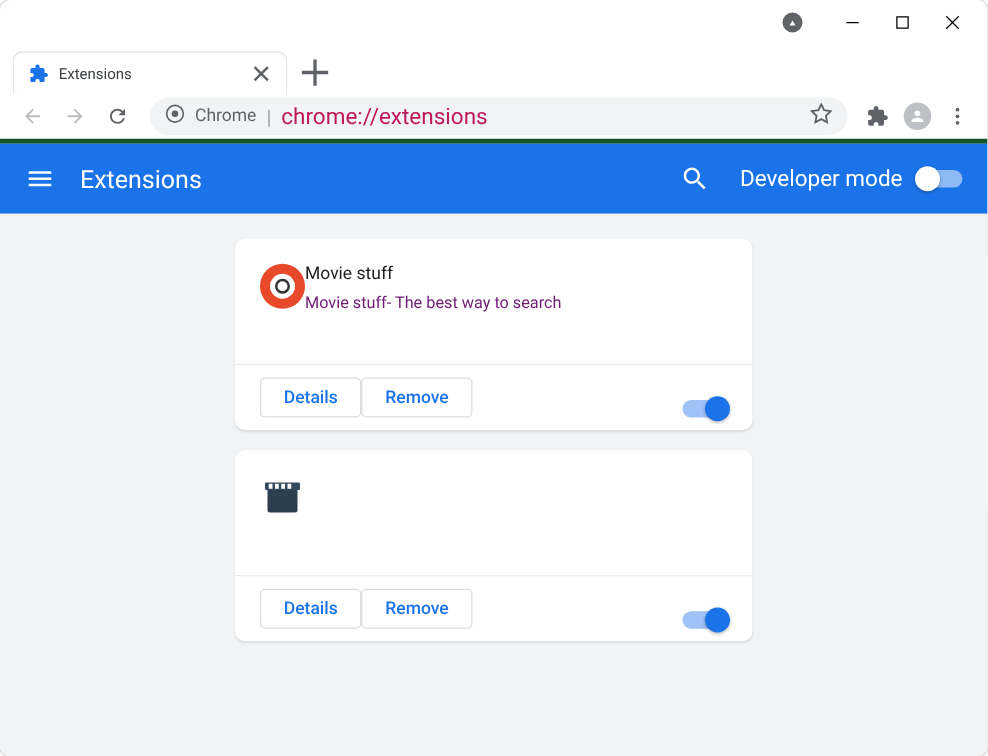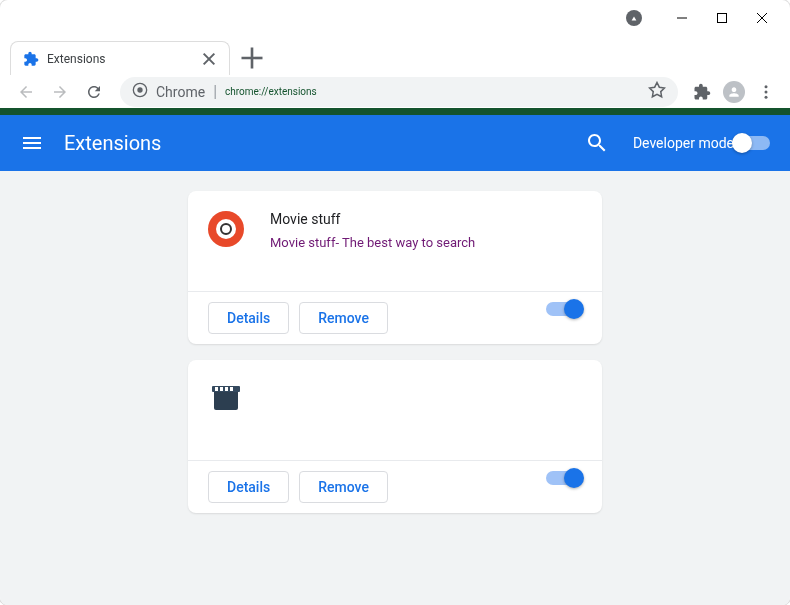--- a/index.html
+++ b/index.html
@@ -11,53 +11,53 @@
     .titlebar-circle { width: 16px; height: 16px; background: #5f6368; border-radius: 50%; display: flex; align-items: center; justify-content: center; margin-right: 20px; }
     .titlebar-circle svg { width: 8px; height: 8px; }
     
     .tabstrip { height: 40px; display: flex; align-items: flex-end; padding-left: 10px; }
     .tab { height: 34px; background: #fff; border-radius: 8px 8px 0 0; display: flex; align-items: center; padding: 0 12px; min-width: 220px; border: 1px solid #ddd; border-bottom: none; position: relative; }
     .tab-icon { width: 16px; height: 16px; margin-right: 8px; display: flex; align-items: center; justify-content: center; }
     .tab-title { font-size: 12px; color: #3c4043; flex: 1; }
     .tab-close { width: 16px; height: 16px; display: flex; align-items: center; justify-content: center; color: #5f6368; }
     .new-tab { width: 28px; height: 28px; display: flex; align-items: center; justify-content: center; margin-left: 8px; margin-bottom: 3px; color: #5f6368; }
     
-    .toolbar { height: 40px; display: flex; align-items: center; padding: 0 10px; border-bottom: 7px solid #14532d; gap: 2px; }
+    .toolbar { height: 40px; display: flex; align-items: center; padding: 0 10px; border-bottom: 4px solid #14532d; gap: 2px; }
     .nav-btn { width: 32px; height: 32px; display: flex; align-items: center; justify-content: center; color: #5f6368; border-radius: 50%; }
     .nav-btn.disabled { color: #babcbe; }
     .addressbar { flex: 1; height: 30px; background: #f1f3f4; border-radius: 15px; display: flex; align-items: center; padding: 0 12px; margin: 0 8px; }
     .secure-icon { color: #5f6368; margin-right: 8px; }
     .url-protocol { color: #5f6368; font-size: 14px; }
     .url-sep { color: #9aa0a6; margin: 0 8px; }
-    .url-rest { color: #14532d; font-size: 10px; }
+    .url-rest { color: #be185d; font-size: 18px; }
     .star-btn { margin-left: auto; color: #5f6368; }
     .toolbar-right { display: flex; align-items: center; gap: 4px; }
     .puzzle-icon, .profile-icon { width: 28px; height: 28px; display: flex; align-items: center; justify-content: center; color: #5f6368; }
     .profile-circle { width: 22px; height: 22px; background: #bdc1c6; border-radius: 50%; display: flex; align-items: center; justify-content: center; }
     .menu-dots { width: 28px; height: 28px; display: flex; align-items: center; justify-content: center; color: #5f6368; }
     
     .page-header { height: 56px; background: #1a73e8; display: flex; align-items: center; padding: 0 20px; color: #fff; }
     .hamburger { width: 24px; height: 24px; margin-right: 20px; }
     .page-title { font-size: 20px; font-weight: 400; flex: 1; }
     .search-icon-hdr { width: 24px; height: 24px; margin-right: 24px; }
-    .dev-mode-label { font-size: 14px; margin-right: 0; }
+    .dev-mode-label { font-size: 18px; margin-right: 12px; }
     .toggle { width: 36px; height: 14px; background: rgba(255,255,255,0.5); border-radius: 7px; position: relative; }
     .toggle-knob { width: 20px; height: 20px; background: #fff; border-radius: 50%; position: absolute; top: -3px; left: -2px; box-shadow: 0 1px 3px rgba(0,0,0,0.3); }
     
     .content { background: #f1f3f4; height: calc(605px - 35px - 40px - 40px - 56px); padding: 20px 0; display: flex; flex-direction: column; align-items: center; gap: 16px; }
     .ext-card { width: 414px; background: #fff; border-radius: 8px; box-shadow: 0 1px 2px rgba(0,0,0,0.1); padding: 0; }
-    .ext-body { padding: 20px; display: flex; gap: 26px; min-height: 100px; }
+    .ext-body { padding: 20px; display: flex; gap: 0; min-height: 100px; }
     .ext-icon { width: 36px; height: 36px; flex-shrink: 0; }
     .ext-icon-1 { background: #e8492a; border-radius: 50%; display: flex; align-items: center; justify-content: center; }
     .ext-icon-1 .inner { width: 20px; height: 20px; background: #fff; border-radius: 50%; display: flex; align-items: center; justify-content: center; }
     .ext-icon-1 .lens { width: 12px; height: 12px; border: 2px solid #333; border-radius: 50%; }
     .ext-info { flex: 1; }
     .ext-name { font-size: 14px; color: #202124; margin-bottom: 6px; }
     .ext-desc { font-size: 13px; color: #701a75; line-height: 1.5; }
-    .ext-footer { border-top: 1px solid #e8eaed; padding: 10px 20px; display: flex; align-items: flex-start; gap: 10px; }
+    .ext-footer { border-top: 1px solid #e8eaed; padding: 10px 20px; display: flex; align-items: flex-end; }
     .ext-btn { padding: 7px 18px; border: 1px solid #dadce0; border-radius: 4px; background: #fff; color: #1a73e8; font-size: 14px; font-weight: 500; cursor: pointer; }
     .ext-toggle-wrap { margin-left: auto; }
     .ext-toggle { width: 36px; height: 14px; background: #9fc2f7; border-radius: 7px; position: relative; }
     .ext-toggle-knob { width: 20px; height: 20px; background: #1a73e8; border-radius: 50%; position: absolute; top: -3px; right: -2px; box-shadow: 0 1px 3px rgba(0,0,0,0.3); }
     
     .ext-icon-2 { display: flex; align-items: center; justify-content: center; }
     .ext-icon-2 svg { width: 36px; height: 36px; }
   </style>
 </head>
 <body>

